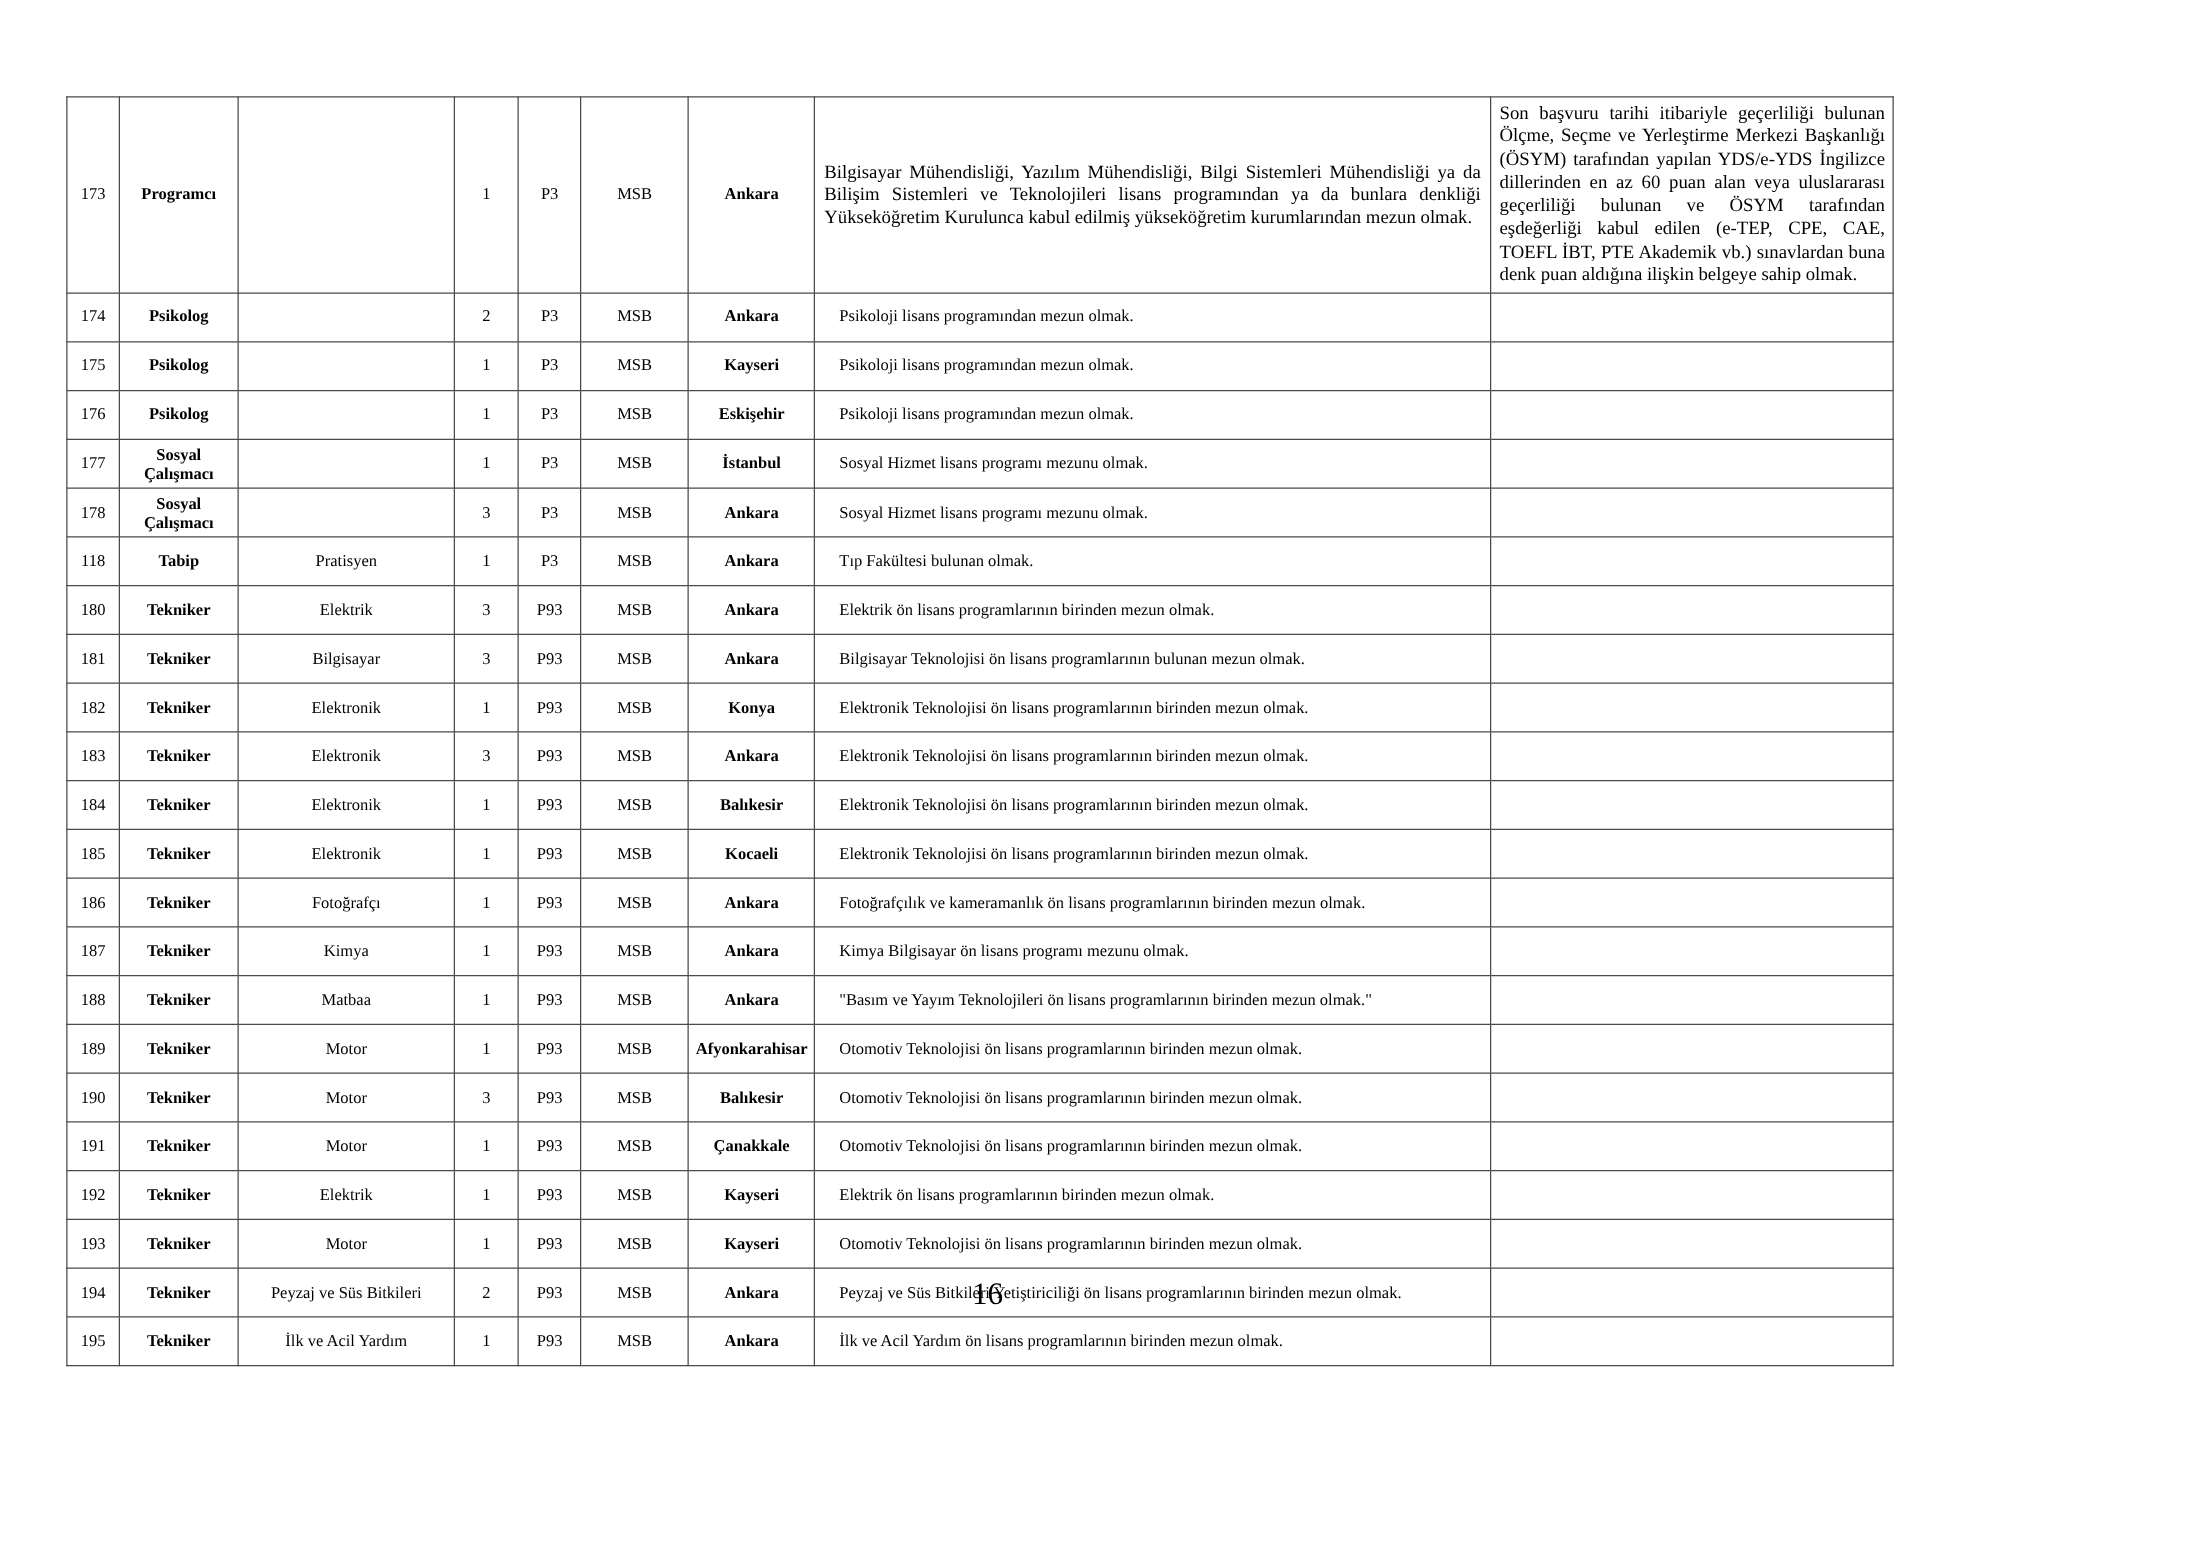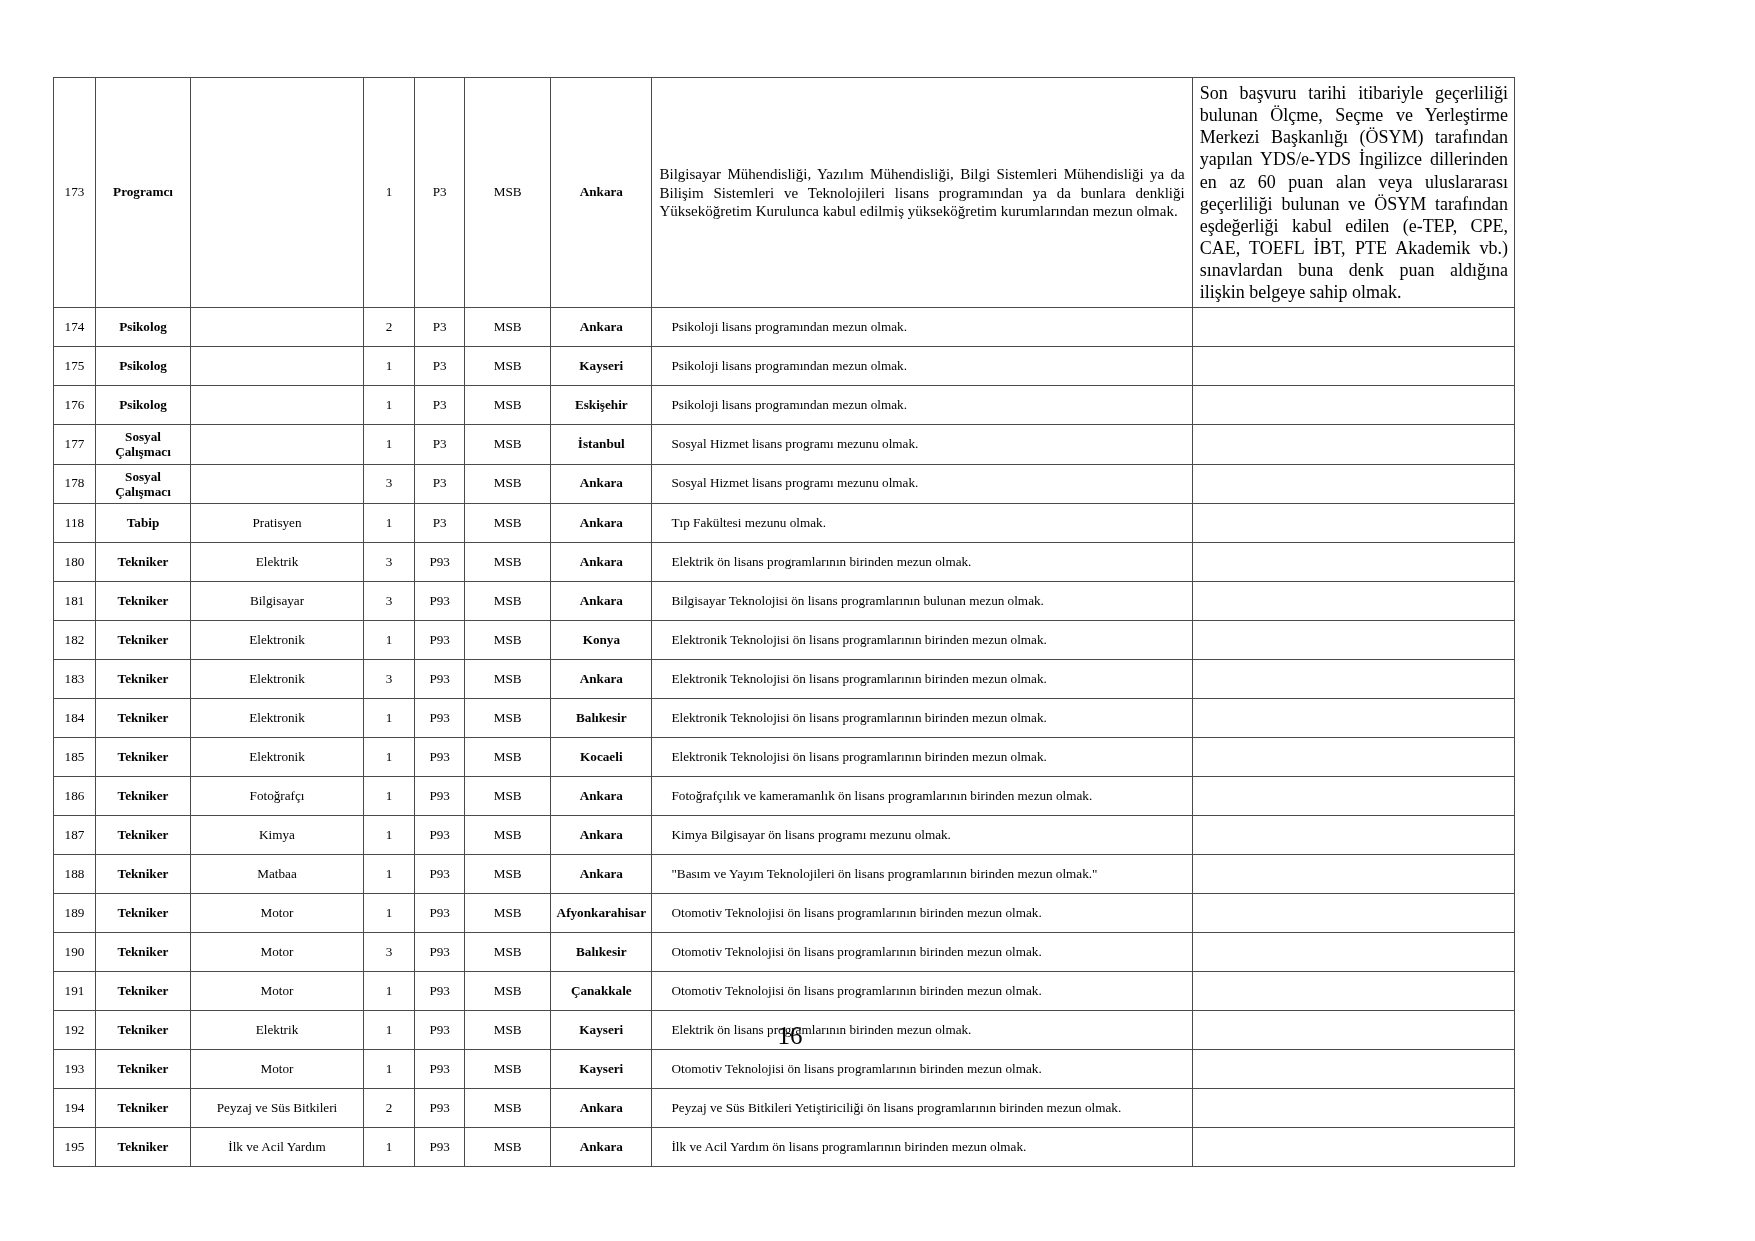--- a/index.html
+++ b/index.html
@@ -94,21 +94,21 @@
     width: 1580px;
     text-align: center;
     font-size: 25px;
     font-family: "Liberation Serif", "DejaVu Serif", serif;
     color: #000;
   }
   .first-qual {
     font-size: 15px;
   }
   .extra-text {
-    font-size: 18px;
+    font-size: 15px;
     line-height: 1.23;
   }
 </style>
 </head>
 <body>
 
 <div class="page">
 
   <div class="table-wrap">
     <table class="listing">
@@ -314,21 +314,21 @@
             <td class="score">
               <div class="cell-inner ctr">P3</div>
             </td>
             <td class="inst">
               <div class="cell-inner ctr">MSB</div>
             </td>
             <td class="city">
               <div class="cell-inner ctr">Ankara</div>
             </td>
             <td class="qual">
-              <div class="cell-inner lft">Tıp Fakültesi mezunu olmak.</div>
+              <div class="cell-inner lft">Tıp Fakültesi bulunan olmak.</div>
             </td>
             <td class="extra">
               <div class="cell-inner lft"></div>
             </td>
           </tr>
           <tr class="r-std">
             <td class="no">
               <div class="cell-inner ctr">180</div>
             </td>
             <td class="title">

